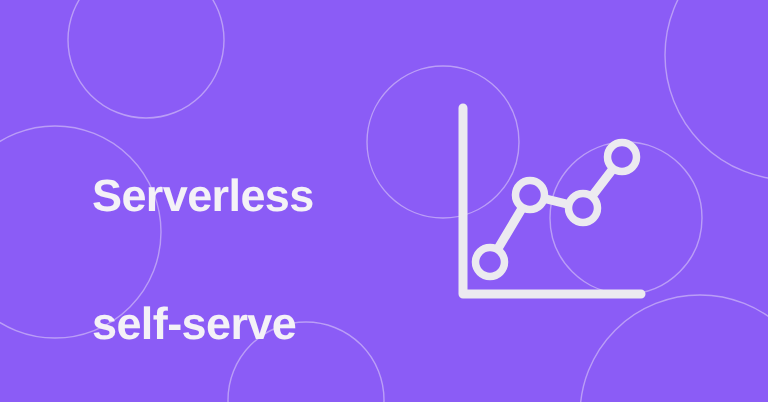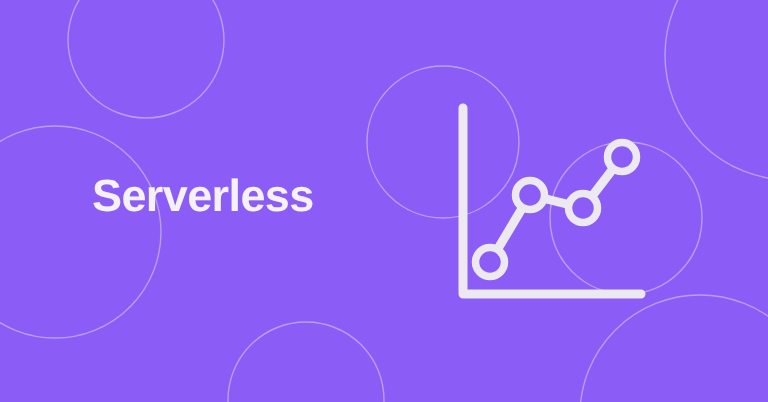--- a/index.html
+++ b/index.html
@@ -63,20 +63,21 @@
       <circle cx="306" cy="400" r="78"></circle>
       <circle cx="443" cy="142" r="76"></circle>
       <circle cx="626" cy="218" r="76"></circle>
       <circle cx="790" cy="55" r="125"></circle>
       <circle cx="700" cy="415" r="120"></circle>
     </g>
   </svg>
 
   <h1 id="headline" style="color: rgb(244, 242, 247);">
     <span class="hl-line">Serverless</span>
+    <span class="hl-line">self-serve</span>
     
   </h1>
 
   <svg id="chart-graphic" viewBox="0 0 220 215" aria-hidden="true">
     <g stroke="#eceaf0" fill="none" stroke-linecap="round" stroke-linejoin="round">
       <path d="M 23 13 L 23 199 L 201 199" stroke-width="9"></path>
       <path d="M 50 167 L 90 100 L 143 113 L 182 62" stroke-width="9"></path>
     </g>
     <g stroke="#eceaf0" stroke-width="7.5" fill="#8b5cf6">
       <circle cx="50" cy="167" r="14.5"></circle>

